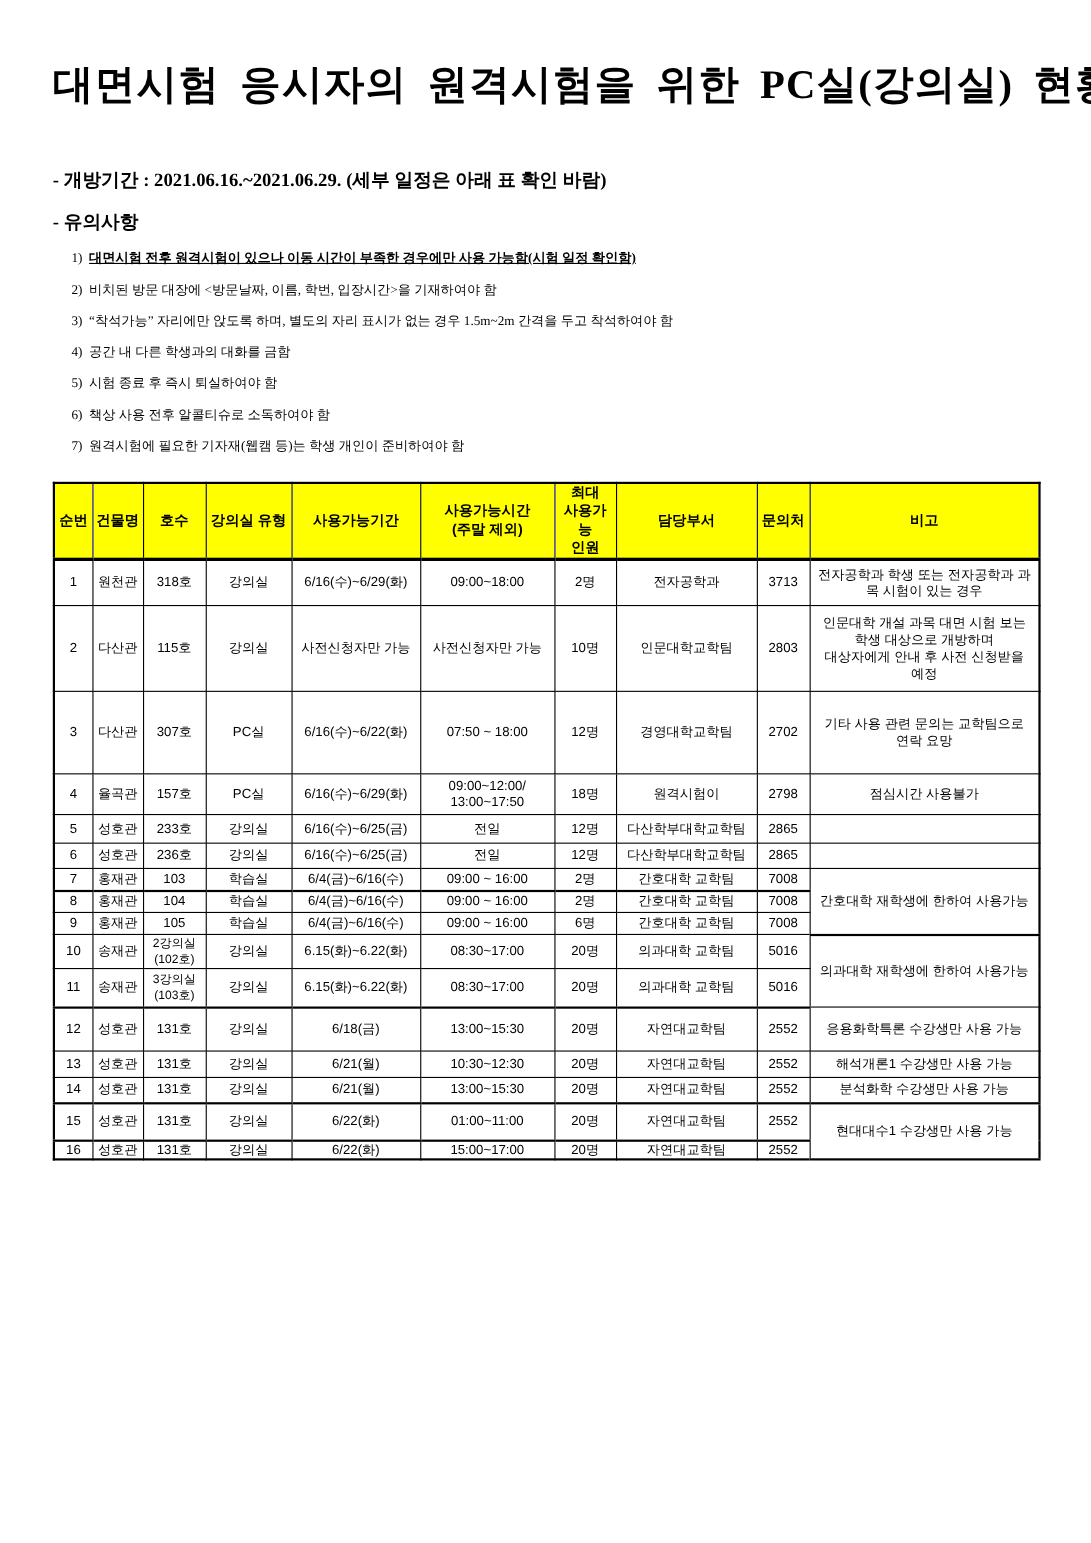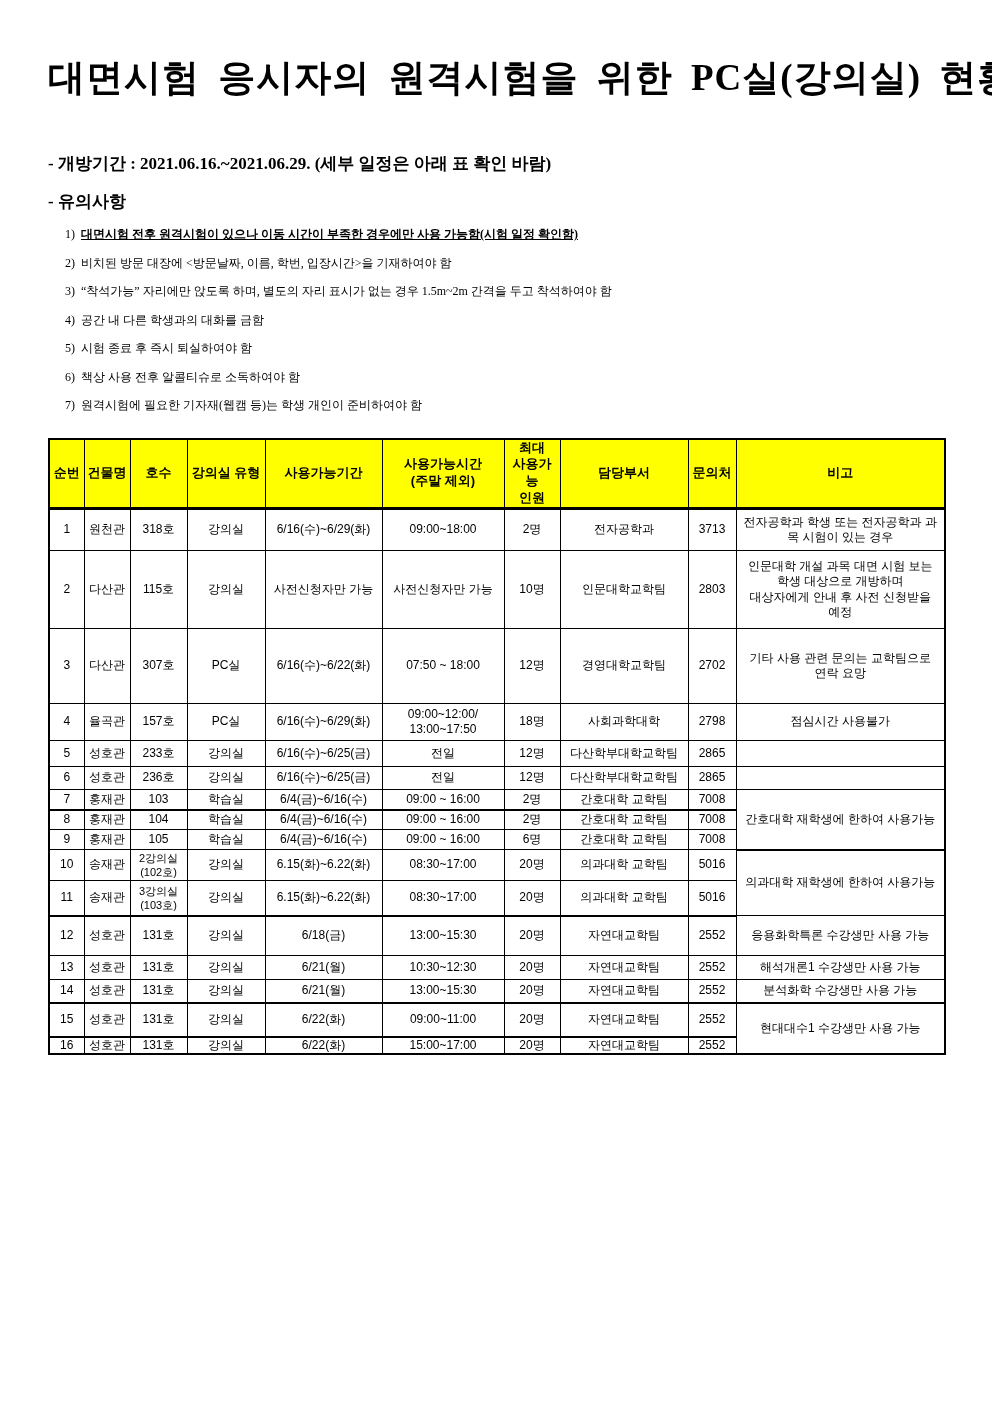--- a/index.html
+++ b/index.html
@@ -167,21 +167,21 @@
       </tr>
       <tr style="height:37px">
         <td>4</td>
         <td>율곡관</td>
         <td>157호</td>
         <td>PC실</td>
         <td>6/16(수)~6/29(화)</td>
         <td class="pre">09:00~12:00/
 13:00~17:50</td>
         <td>18명</td>
-        <td>사회과학대학</td>
+        <td>원격시험이</td>
         <td>2798</td>
         <td class="pre">점심시간 사용불가</td>
       </tr>
       <tr style="height:26px">
         <td>5</td>
         <td>성호관</td>
         <td>233호</td>
         <td>강의실</td>
         <td>6/16(수)~6/25(금)</td>
         <td>전일</td>
@@ -296,21 +296,21 @@
         <td>자연대교학팀</td>
         <td>2552</td>
         <td>분석화학 수강생만 사용 가능</td>
       </tr>
       <tr class="tk" style="height:34px">
         <td>15</td>
         <td>성호관</td>
         <td>131호</td>
         <td>강의실</td>
         <td>6/22(화)</td>
-        <td>09:00~11:00</td>
+        <td>01:00~11:00</td>
         <td>20명</td>
         <td>자연대교학팀</td>
         <td>2552</td>
         <td class="keep1" rowspan="2">현대대수1 수강생만 사용 가능</td>
       </tr>
       <tr style="height:16px">
         <td>16</td>
         <td>성호관</td>
         <td>131호</td>
         <td>강의실</td>

